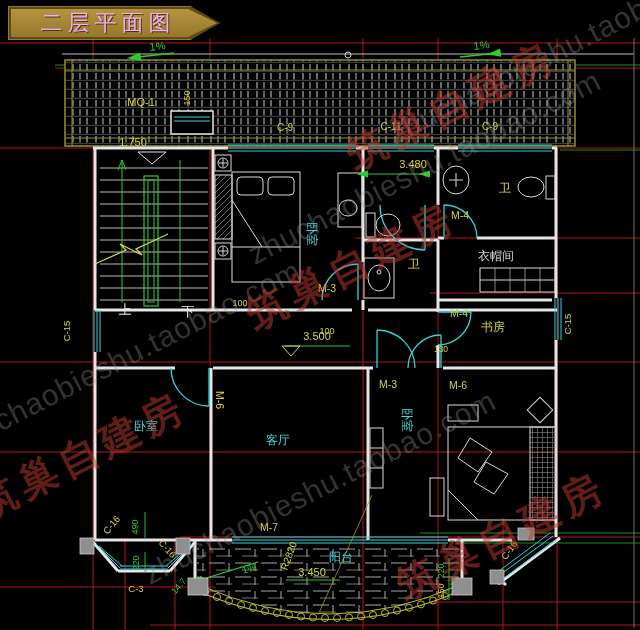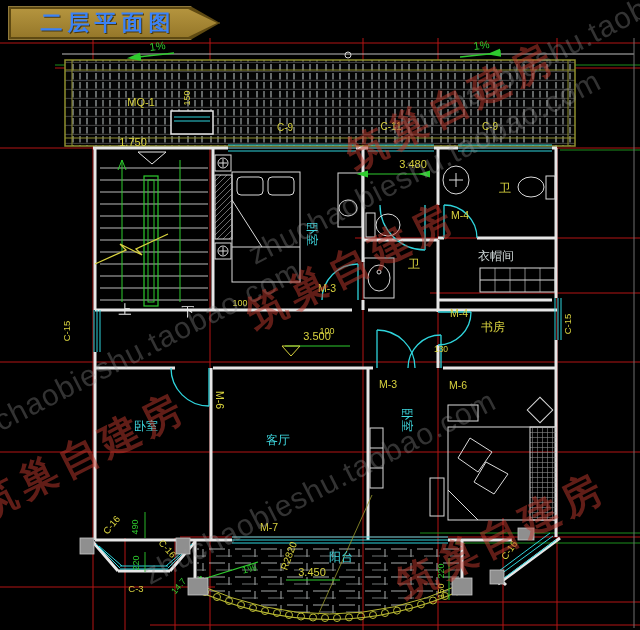--- a/index.html
+++ b/index.html
@@ -13,21 +13,21 @@
   .tp{fill:#cfd8d8;}
   .wm-gray{fill:#9a9a9a;opacity:.33;font-size:30px;letter-spacing:1px;}
   .wm-red{fill:#c23b2e;opacity:.5;font-size:40px;font-weight:bold;letter-spacing:6px;}
   
   #banner{position:absolute;left:8px;top:6px;width:212px;height:34px;z-index:5;}
   #banner .outer{position:absolute;inset:0;background:#5f4a12;border:1px solid #8f783a;
     clip-path:polygon(0 0,86% 0,100% 50%,86% 100%,0 100%);}
   #banner .inner{position:absolute;inset:3px;background:linear-gradient(#b4943e,#96782a);
     clip-path:polygon(0 0,86% 0,100% 50%,86% 100%,0 100%);}
   #banner .txt{position:absolute;left:10px;top:0;width:180px;height:34px;line-height:34px;
-    text-align:center;color:#3b82f6;font-size:22px;font-weight:bold;letter-spacing:5px;
+    text-align:center;color:#f0abfc;font-size:22px;font-weight:normal;letter-spacing:5px;
     text-shadow:1px 1px 0 #4c3a0c;}
 </style>
 </head>
 <body>
 
 <div id="stage">
 
 <svg width="640" height="630" viewBox="0 0 640 630">
   <defs>
     <pattern id="roofp" width="23" height="9" patternUnits="userSpaceOnUse">

